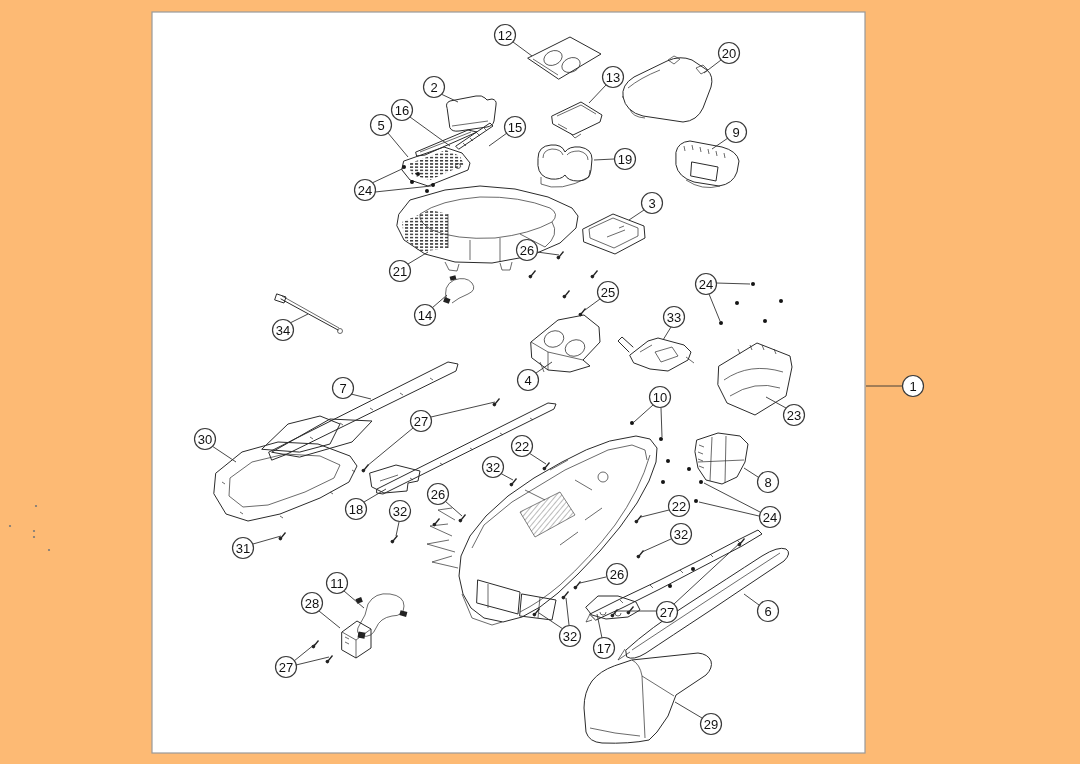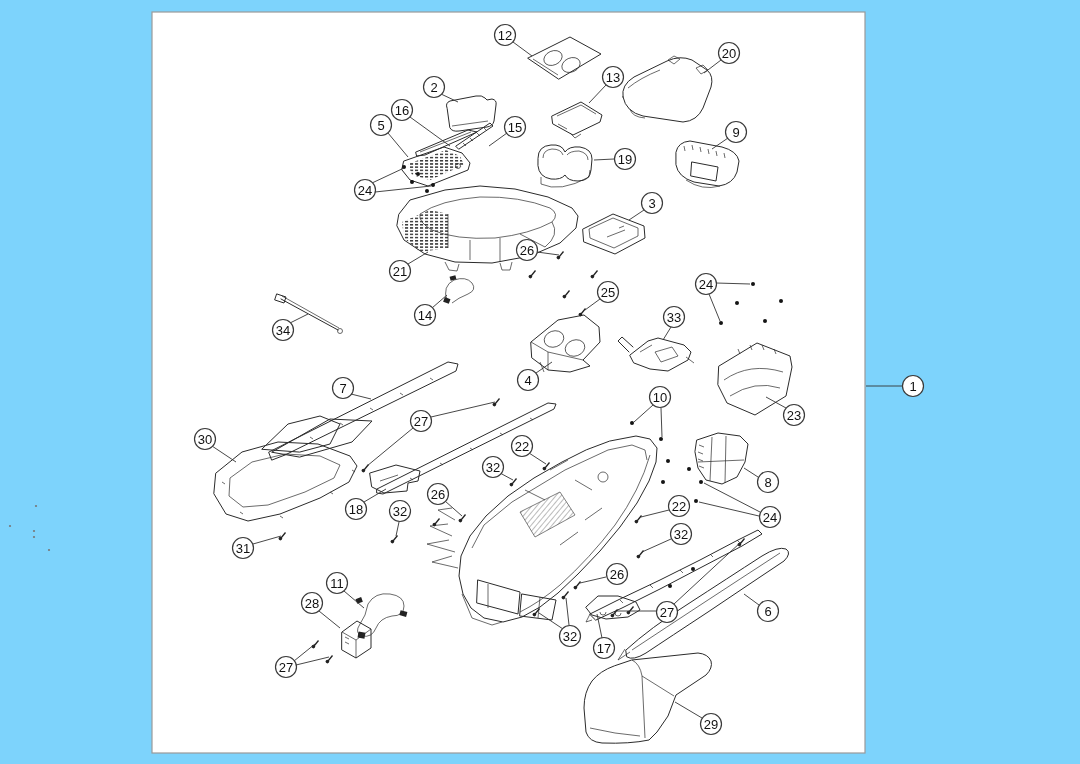--- a/index.html
+++ b/index.html
@@ -1,16 +1,16 @@
 <!DOCTYPE html>
 <html><head>
 <meta charset="utf-8">
 <style>
   html,body{margin:0;padding:0;background:#fff;}
-  .page{position:relative;width:1080px;height:764px;background:#7dd3fc;overflow:hidden;
+  .page{position:relative;width:1080px;height:764px;background:#fdba74;overflow:hidden;
         font-family:"Liberation Sans", sans-serif;}
   svg{display:block;}
   .part{fill:none;stroke:#2b2b2b;stroke-width:1;stroke-linejoin:round;stroke-linecap:round;}
   .part-thin{fill:none;stroke:#2b2b2b;stroke-width:.7;stroke-linejoin:round;}
   .leader{stroke:#333;stroke-width:.9;fill:none;}
   .callout-circle{fill:#ffffff;stroke:#3a3a3a;stroke-width:1.2;}
   .callout-text{font-family:"Liberation Sans", sans-serif;font-size:13px;fill:#111;
                 text-anchor:middle;}
   .dot{fill:#141414;stroke:none;}
   .screw-head{fill:#222;stroke:none;}

